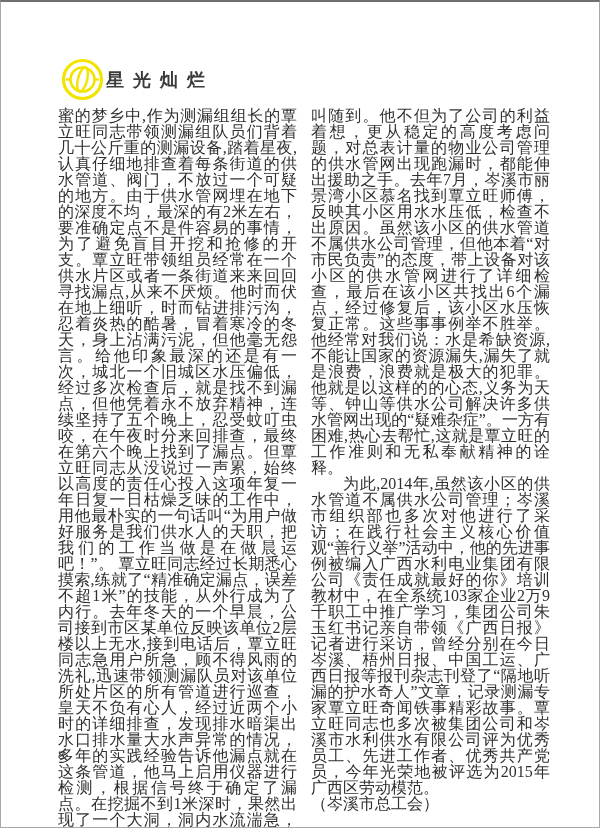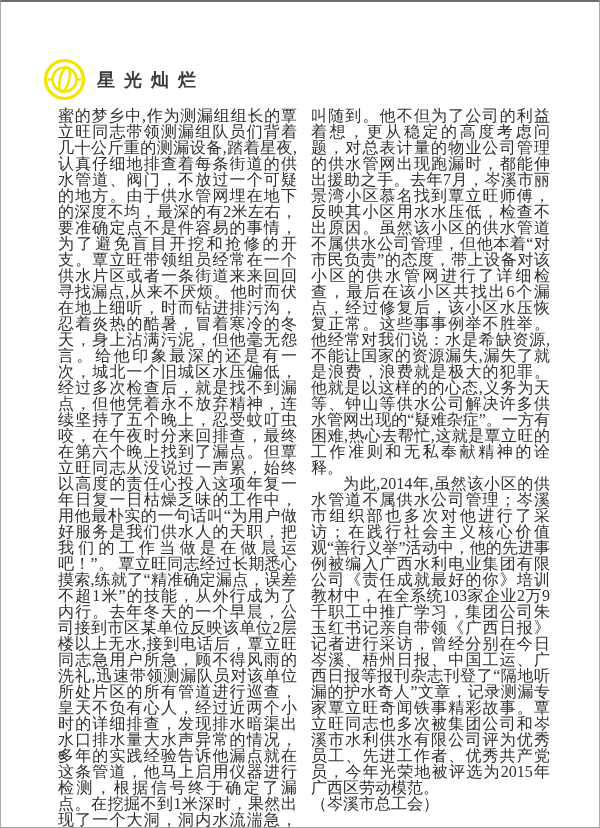--- a/index.html
+++ b/index.html
@@ -7,22 +7,22 @@
     position:relative;
     width:600px;height:828px;
     box-sizing:border-box;
     background:#ffffff;
     border:1px solid #a8a8a8;
     border-top:2px solid #6f6f6f;
     font-family:"Liberation Serif","DejaVu Serif",serif;
     overflow:hidden;
   }
   .masthead{
-    position:absolute;left:42px;top:56px;
-    display:flex;align-items:center;gap:11px;
+    position:absolute;left:60px;top:56px;
+    display:flex;align-items:center;gap:2px;
   }
   .masthead .logo{width:43px;height:43px;display:block;}
   .masthead .title{
     font-size:18px;font-weight:bold;color:#3b3b3b;
     letter-spacing:9px;white-space:nowrap;
     font-family:"Liberation Serif","DejaVu Serif",serif;
   }
   .columns{
     position:absolute;left:57px;top:106px;
     width:492px;display:flex;gap:14px;

